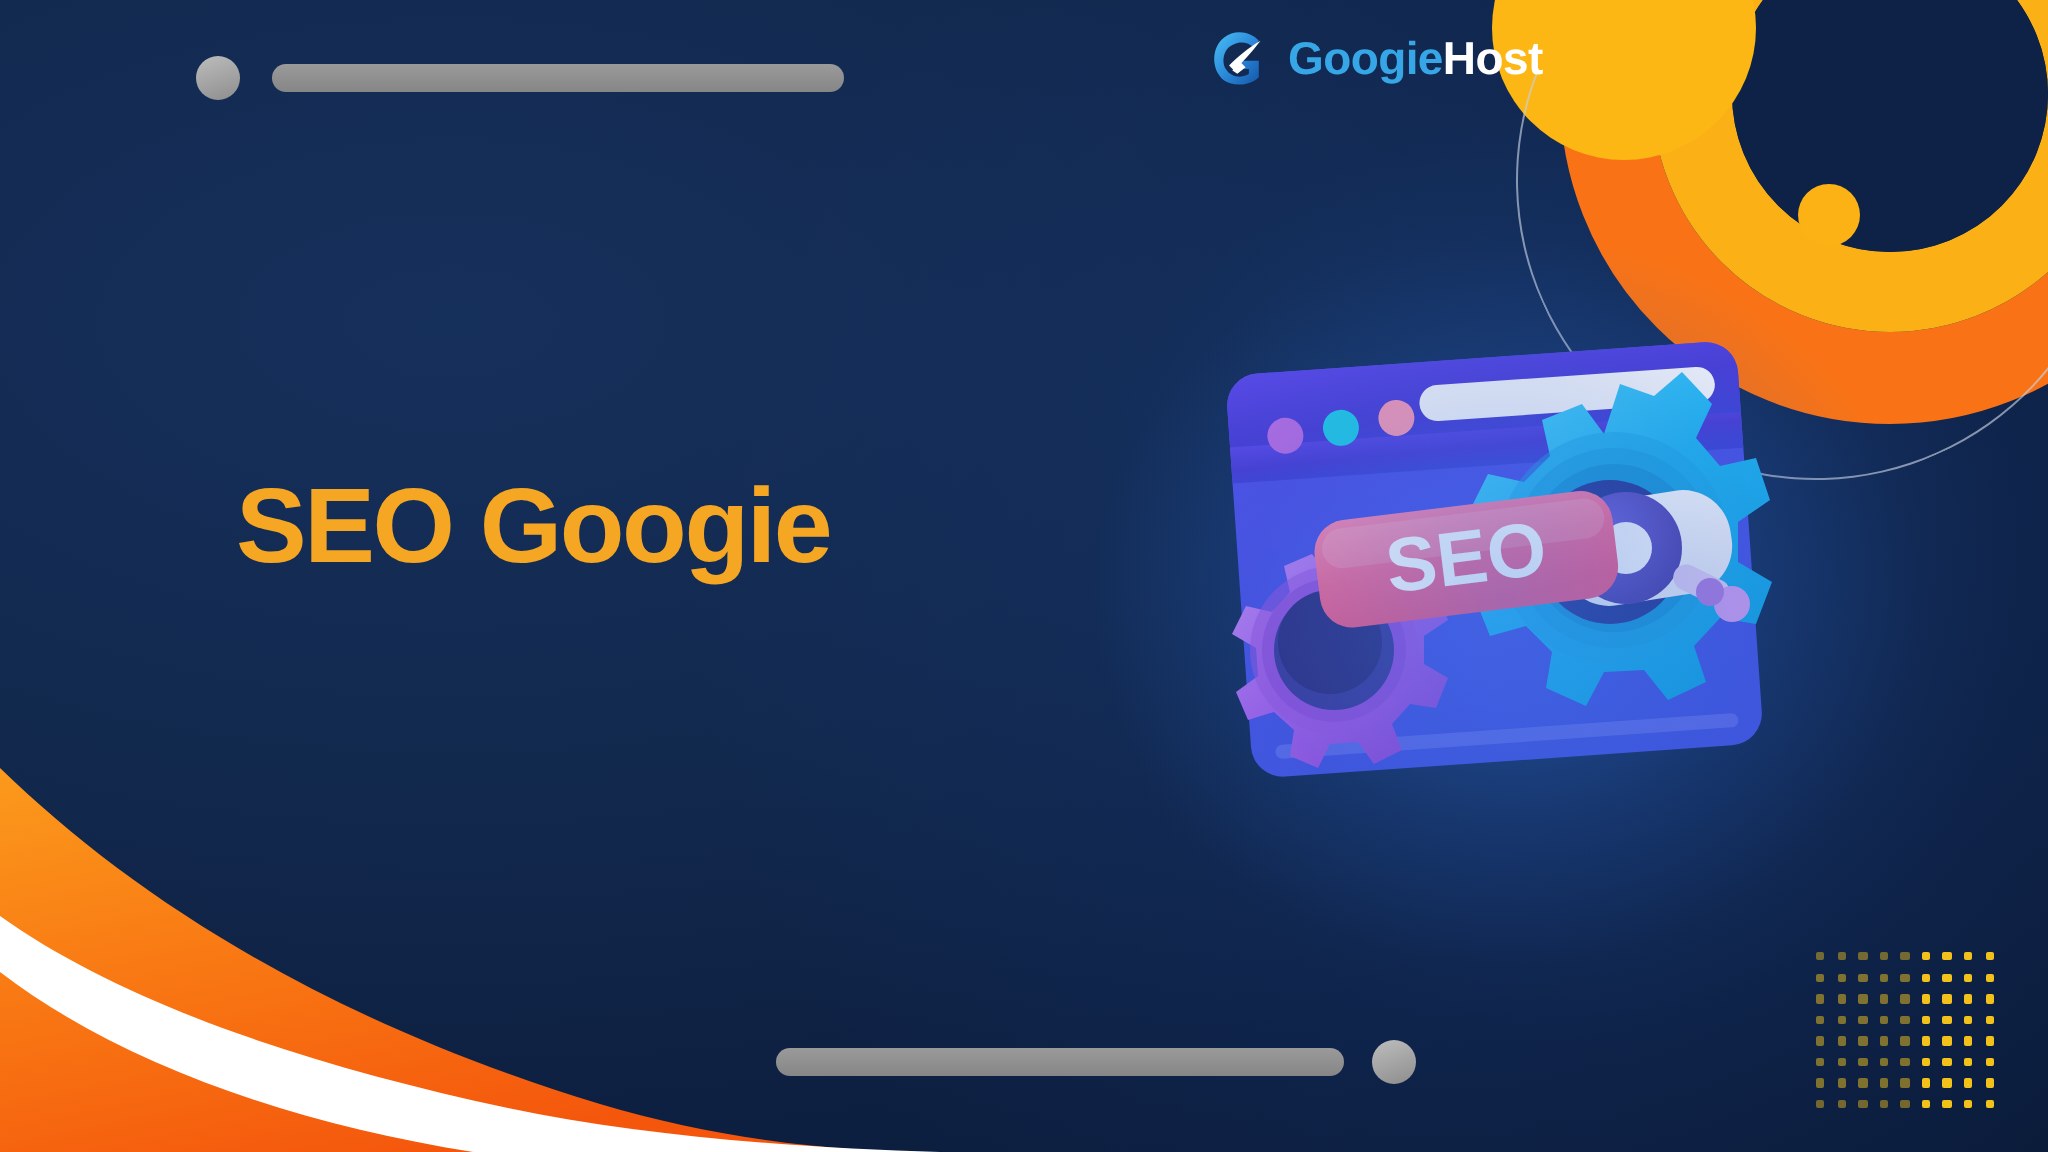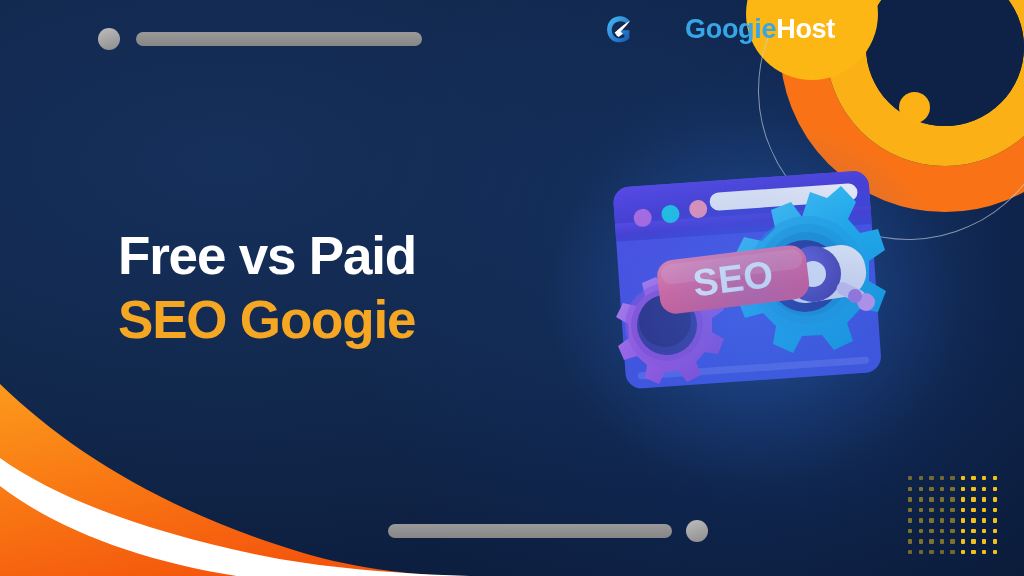--- a/index.html
+++ b/index.html
@@ -75,23 +75,22 @@
     display:grid; grid-template-columns:repeat(9,1fr); gap:6.2px;
   }
   .dot-grid i { display:block; width:4.4px; height:4.4px; border-radius:1px; background:#f2c21a; }
   
   .logo {
     position:absolute; left:603px; top:13px;
     display:flex; align-items:center; gap:8px;
   }
   .logo-mark { width:33px; height:33px; flex:0 0 auto; }
   .logo-text {
-    font-size:27px; font-weight:bold; letter-spacing:-.3px; line-height:1;
+    font-size:23px; font-weight:bold; letter-spacing:-.3px; line-height:1;
     white-space:nowrap;
-    margin-left:41px;
   }
   .logo-text .a { color:#36a6e6; }
   .logo-text .b { color:#ffffff; }
   
   .headline { position:absolute; left:118px; top:228px; }
   .headline .l1 {
     font-size:53px; font-weight:bold; color:#ffffff;
     line-height:1.06; letter-spacing:-1.2px; white-space:nowrap;
   }
   .headline .l2 {
@@ -231,21 +230,20 @@
         </defs>
         <path d="M32,9 C27,3 17,2 11,7 C3,13 3,27 11,33 C17,37 27,36 32,31 L32,21 L21,21 L21,26 L26,26 L26,29 C22,32 15,31 12,26 C9,21 11,13 17,11 C21,9 26,10 29,13 Z" fill="url(#lg)"></path>
         <path d="M14,24 C19,19 26,13 33,9 C28,16 22,22 17,27 Z" fill="#ffffff"></path>
         <path d="M16,27 L20,21 L24,25 L19,29 Z" fill="#ffffff"></path>
       </svg>
     </span>
     <span class="logo-text"><span class="a">Googie</span><span class="b">Host</span></span>
   </div>
 
   <div class="headline">
-    <div class="l1">Free vs Paid</div>
     <div class="l2">SEO Googie</div>
   </div>
 
   <div class="illus">
     <div class="illus-glow"></div>
     <svg width="320" height="260" viewBox="0 0 320 260">
       <defs>
         <linearGradient id="winG" x1="0" y1="0" x2="0.4" y2="1">
           <stop offset="0%" stop-color="#5a49e8"></stop>
           <stop offset="55%" stop-color="#4a3ed6"></stop>

